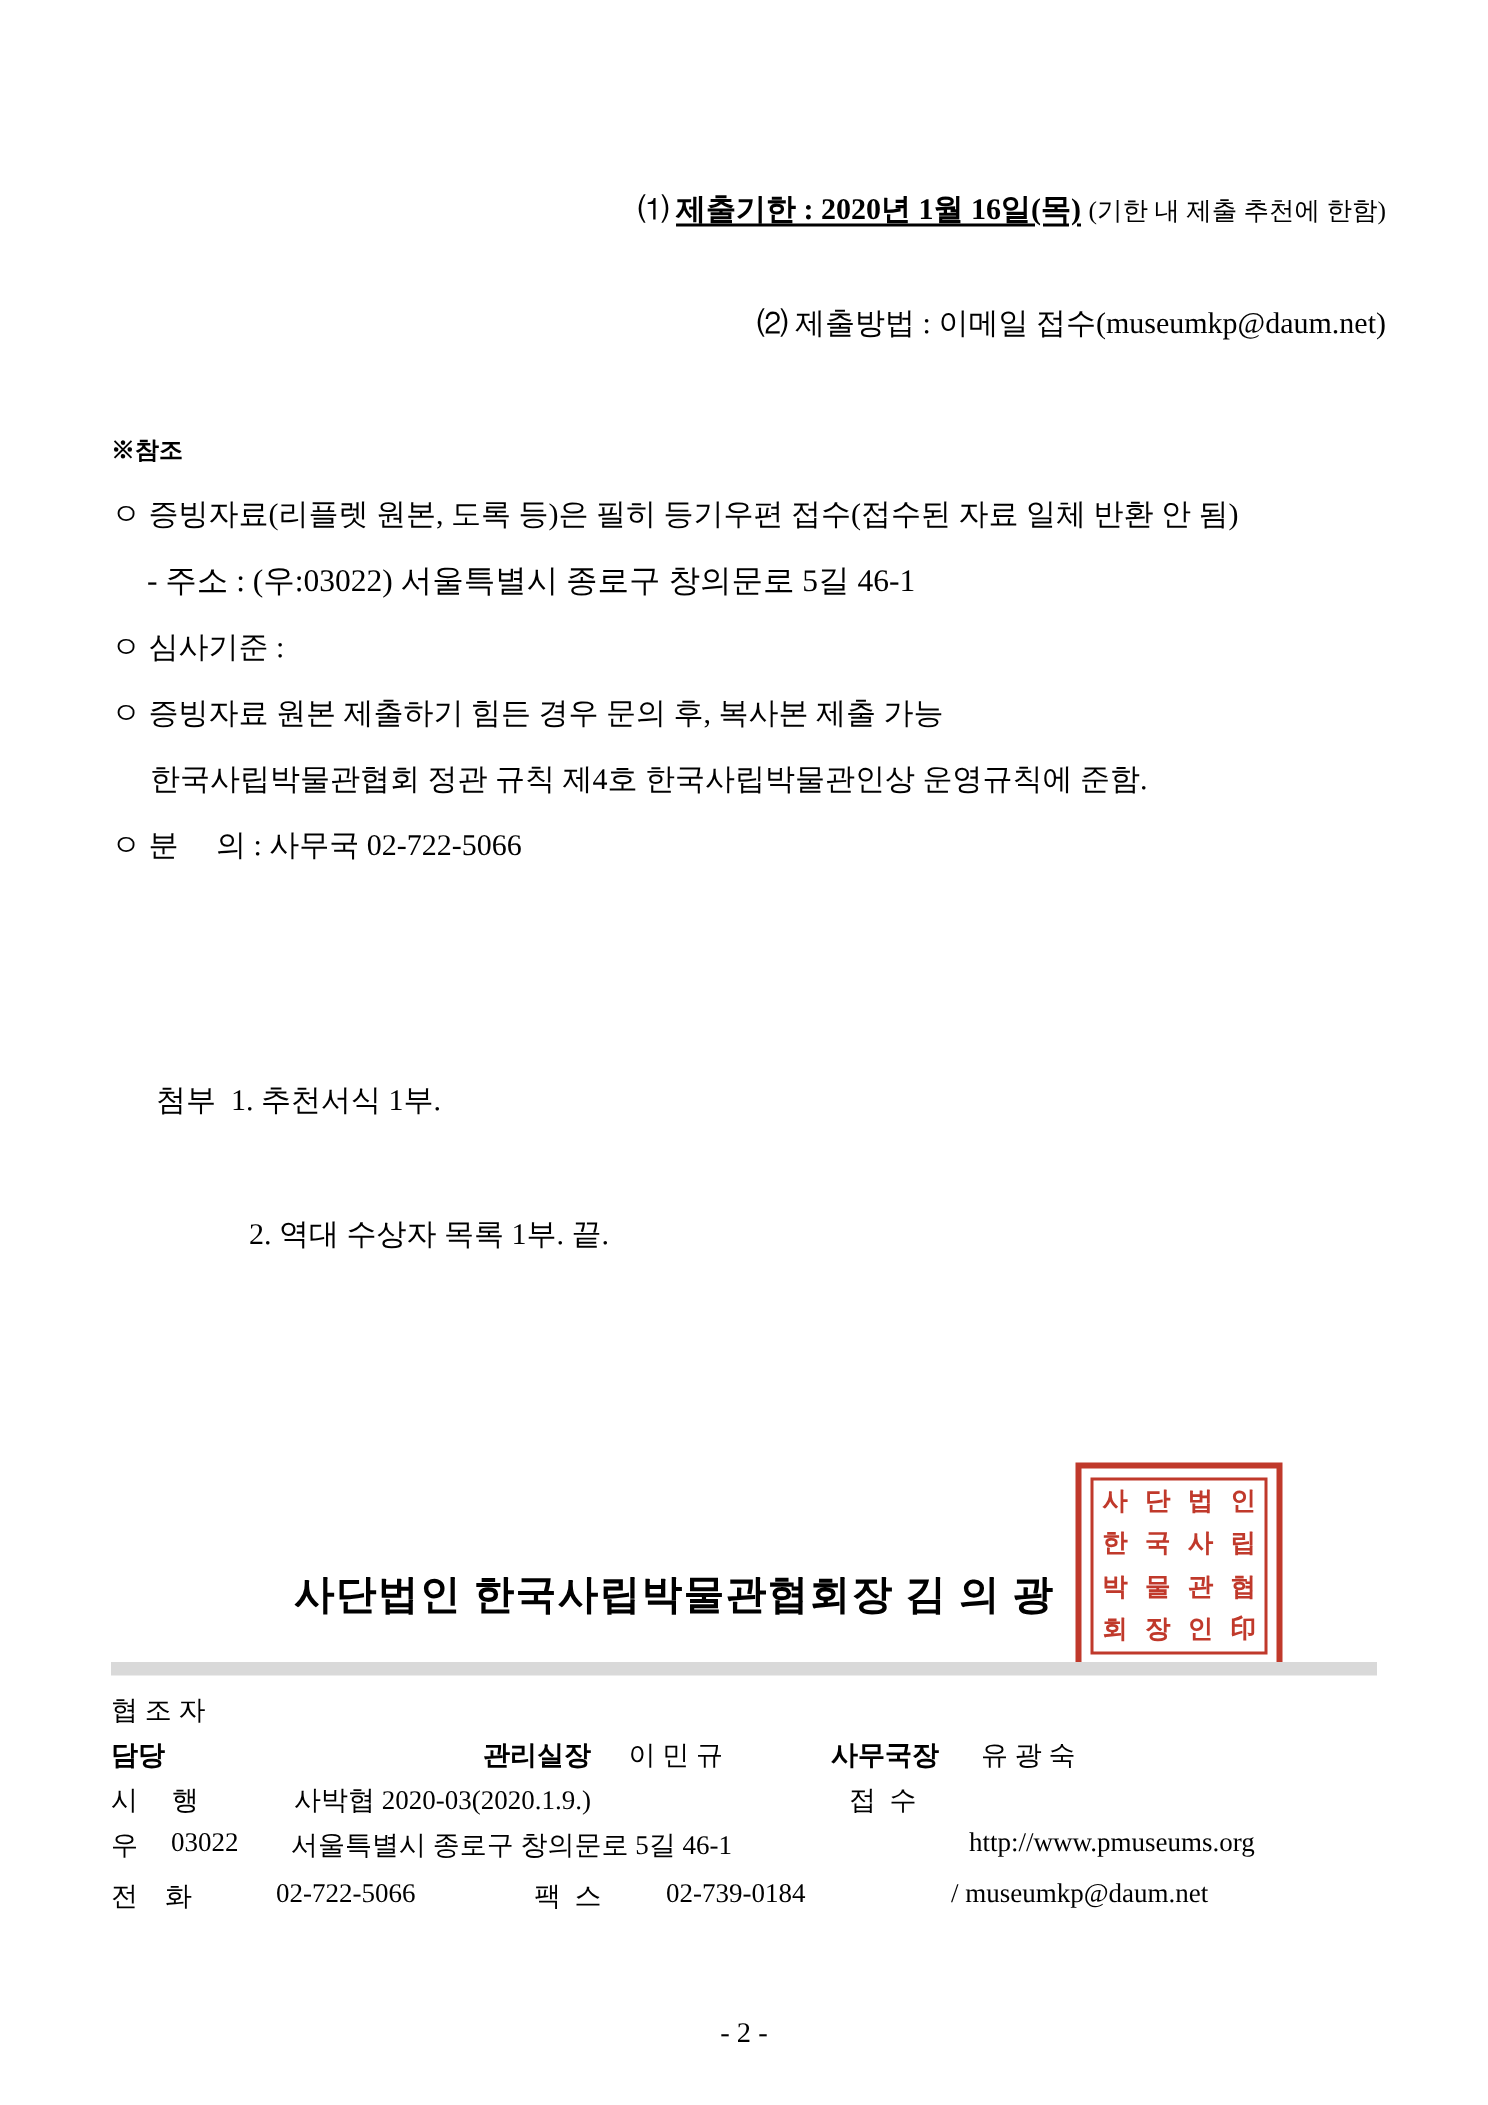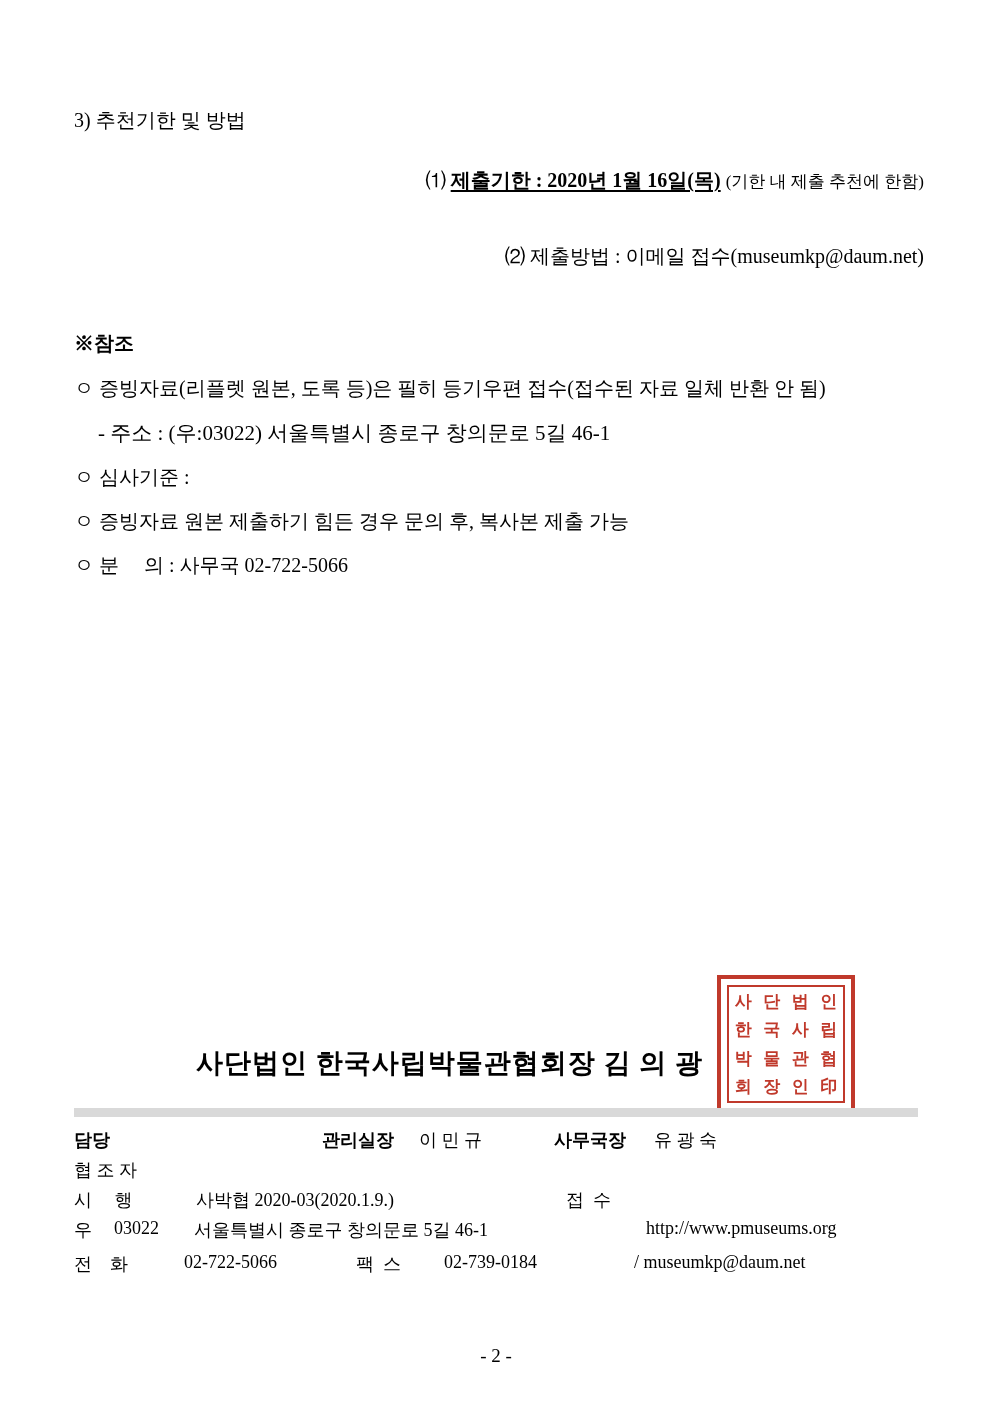--- a/index.html
+++ b/index.html
@@ -40,21 +40,21 @@
   .indent1 { padding-left: 8px; text-align: right; }
   .underline-bold {
     font-weight: bold;
     text-decoration: underline;
     text-underline-offset: 3px;
   }
   .small { font-size: 17px; }
   .spacer-lg { height: 28px; }
   .ref-title {
     font-weight: bold;
-    font-size: 20px;
+    font-size: 16px;
     margin-bottom: 18px;
   }
   .bullet-line {
     font-size: 20px;
     margin-bottom: 17px;
     white-space: pre;
   }
   .sub-line {
     font-size: 21px;
     margin-bottom: 17px;
@@ -161,21 +161,20 @@
     font-size: 19px;
   }
 </style>
 </head>
 <body>
 
 <div class="page">
 
   <div class="content">
 
-    <div class="line l-head">3) 추천기한 및 방법</div>
 
     <div class="line indent1">
       <span>⑴</span><span> </span><span class="underline-bold">제출기한 : 2020년 1월 16일(목)</span><span> </span><span class="small">(기한 내 제출 추천에 한함)</span>
     </div>
 
     <div class="line indent1">
       <span>⑵</span><span> </span><span>제출방법 : 이메일 접수(museumkp@daum.net)</span>
     </div>
 
     <div class="spacer-lg"></div>
@@ -185,25 +184,34 @@
 
     <div class="bullet-line">ㅇ 증빙자료(리플렛 원본, 도록 등)은 필히 등기우편 접수(접수된 자료 일체 반환 안 됨)</div>
 
     <div class="sub-line">- 주소 : (우:03022) 서울특별시 종로구 창의문로 5길 46-1</div>
 
 
     <div class="bullet-line">ㅇ 심사기준 :</div>
 
     <div class="bullet-line">ㅇ 증빙자료 원본 제출하기 힘든 경우 문의 후, 복사본 제출 가능</div>
 
+    <div class="crit-line">한국사립박물관협회 정관 규칙 제4호 한국사립박물관인상 운영규칙에 준함.</div>
 
     <div class="bullet-line">ㅇ 분     의 : 사무국 02-722-5066</div>
 
   </div>
 
+  <div class="attach-block">
+    <div class="attach-line">
+      <span>첨부</span><span>  </span><span>1. 추천서식 1부.</span>
+    </div>
+    <div class="attach-line attach-line2">
+      <span>2. 역대 수상자 목록 1부. 끝.</span>
+    </div>
+  </div>
 
   <div class="stamp">
     <div class="stamp-inner">
       <div class="stamp-cell">사</div>
       <div class="stamp-cell">단</div>
       <div class="stamp-cell">법</div>
       <div class="stamp-cell">인</div>
       <div class="stamp-cell">한</div>
       <div class="stamp-cell">국</div>
       <div class="stamp-cell">사</div>
@@ -218,30 +226,30 @@
       <div class="stamp-cell">印</div>
     </div>
   </div>
 
   <div class="signature">사단법인 한국사립박물관협회장  김 의 광</div>
 
   <div class="footer-rule"></div>
 
   <div class="footer">
     <div class="f-row">
+      <span style="left:0;">협 조 자</span>
+    </div>
+    <div class="f-row">
       <span class="b" style="left:0;">담당</span>
       <span class="b" style="left:248px;">관리실장</span>
       <span style="left:345px;">이 민 규</span>
       <span class="b" style="left:480px;">사무국장</span>
       <span style="left:580px;">유 광 숙</span>
     </div>
     <div class="f-row">
-      <span style="left:0;">협 조 자</span>
-    </div>
-    <div class="f-row">
       <span style="left:0;">시     행</span>
       <span style="left:122px;">사박협 2020-03(2020.1.9.)</span>
       <span style="left:492px;">접  수</span>
     </div>
     <div class="f-row" style="height:34px;">
       <span style="left:0;">우</span>
       <span style="left:40px;">03022</span>
       <span style="left:120px;">서울특별시 종로구 창의문로 5길 46-1</span>
       <span style="left:572px;">http://www.pmuseums.org</span>
     </div>

